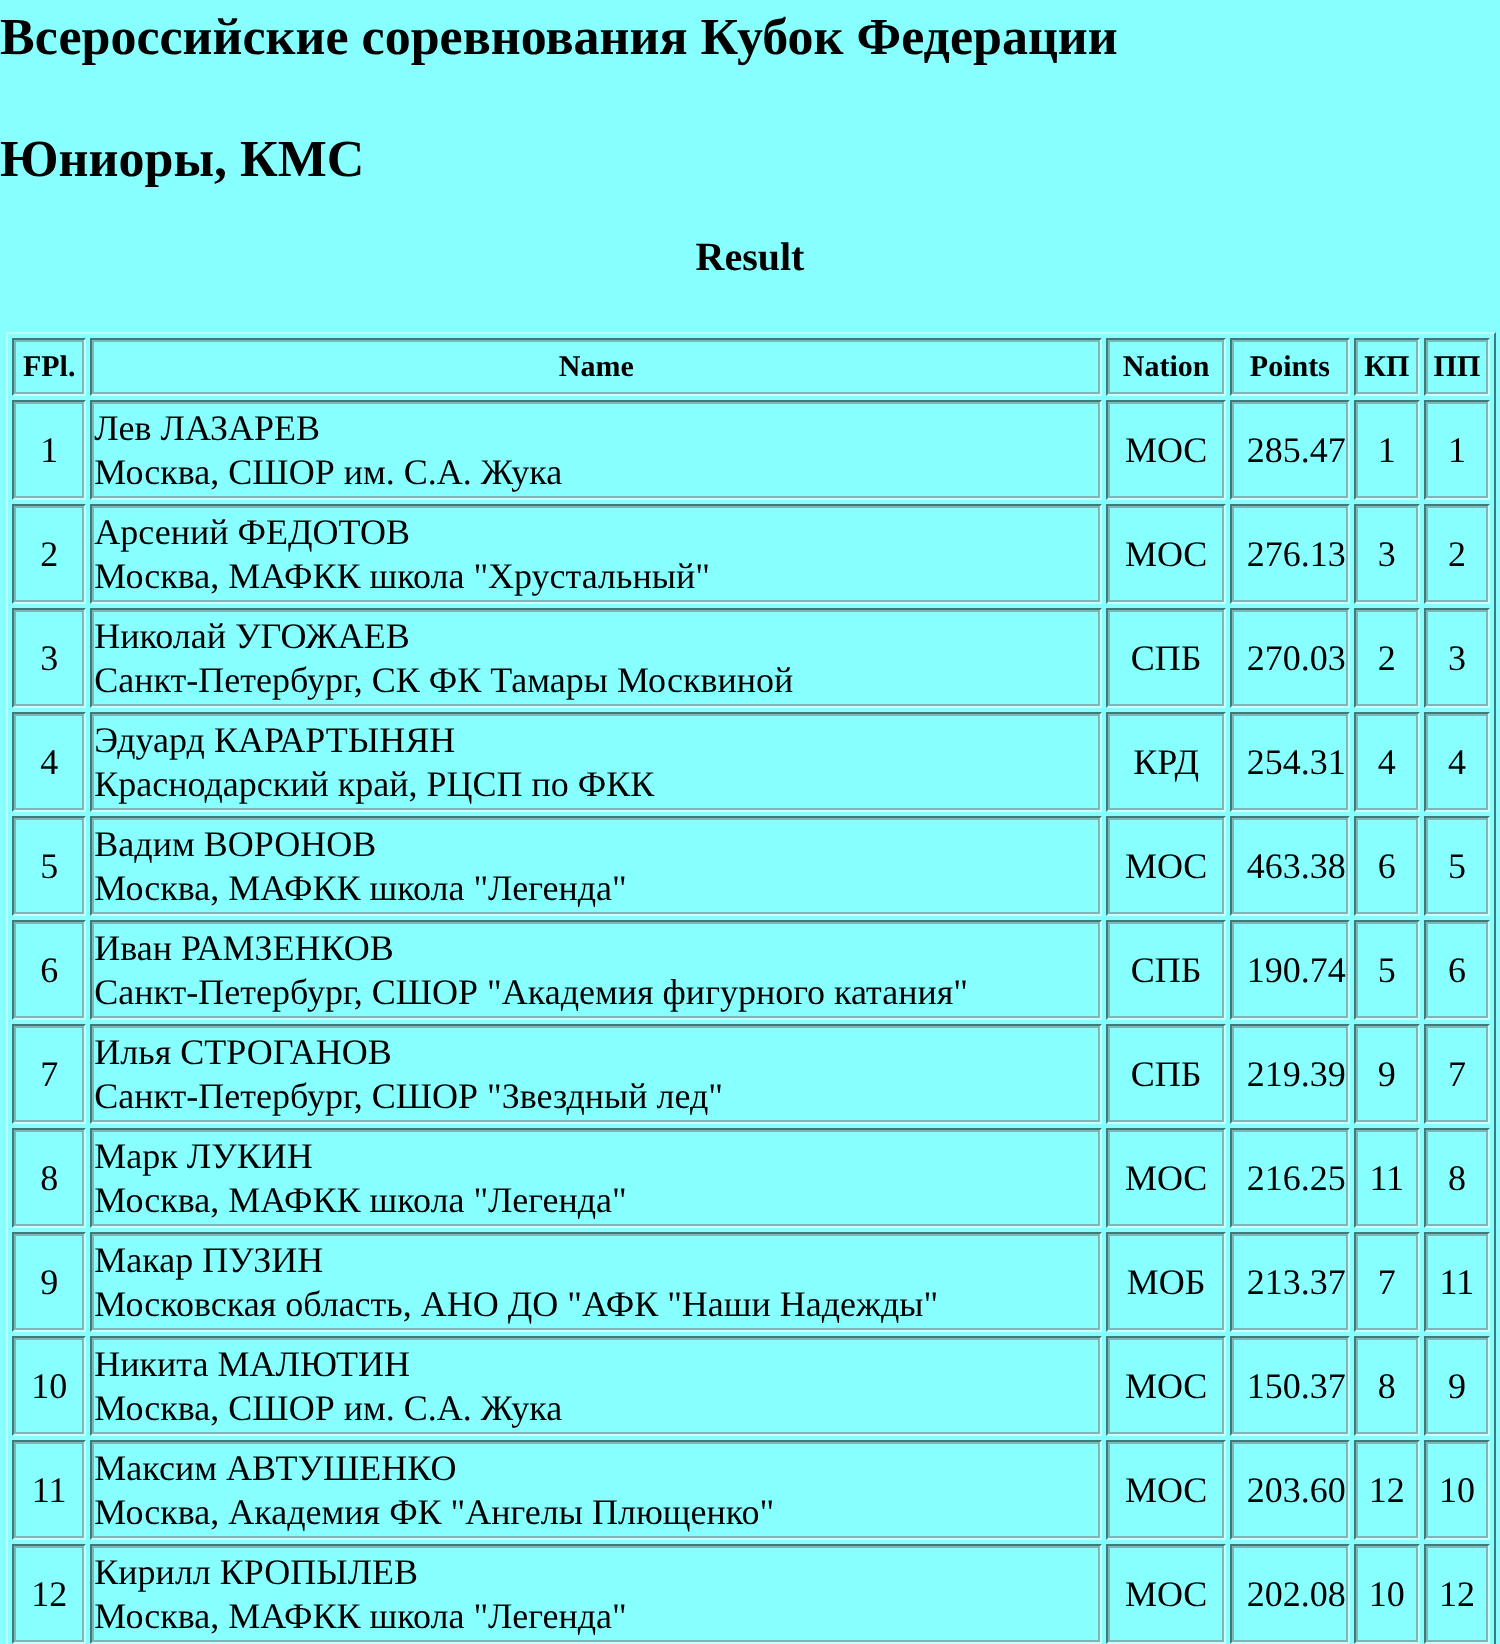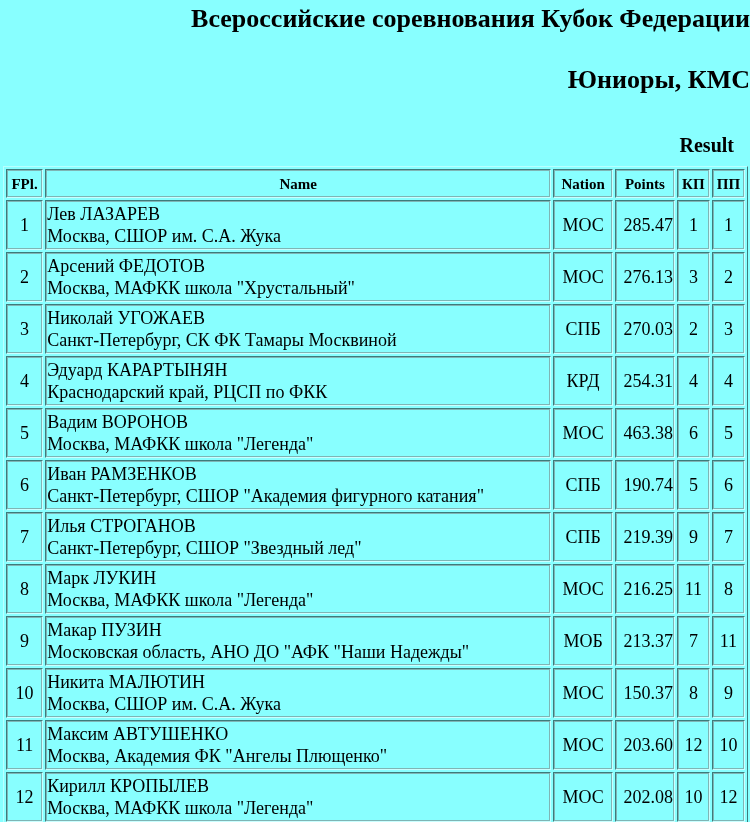--- a/index.html
+++ b/index.html
@@ -13,34 +13,34 @@
       overflow: hidden;
       font-family: "Liberation Serif", "DejaVu Serif", serif;
       color: #000;
       position: relative;
     }
     h1.title {
       position: absolute;
       left: 0; right: 0;
       top: 0;
       margin: 0;
-      text-align: right;
+      text-align: left;
       font-size: 26px;
       font-weight: bold;
       line-height: 34px;
       padding-top: 1px;
     }
     h1.title.t1 { top: 1px; }
     h1.title.t2 { top: 62px; }
     h2.subtitle {
       position: absolute;
       left: 0; right: 0;
       top: 116px;
-      margin: 16px;
-      text-align: right;
+      margin: 0;
+      text-align: center;
       font-size: 20px;
       font-weight: bold;
       line-height: 26px;
     }
     table.results {
       position: absolute;
       left: 3px;
       top: 166px;
       width: 745px;
       border-collapse: separate;

